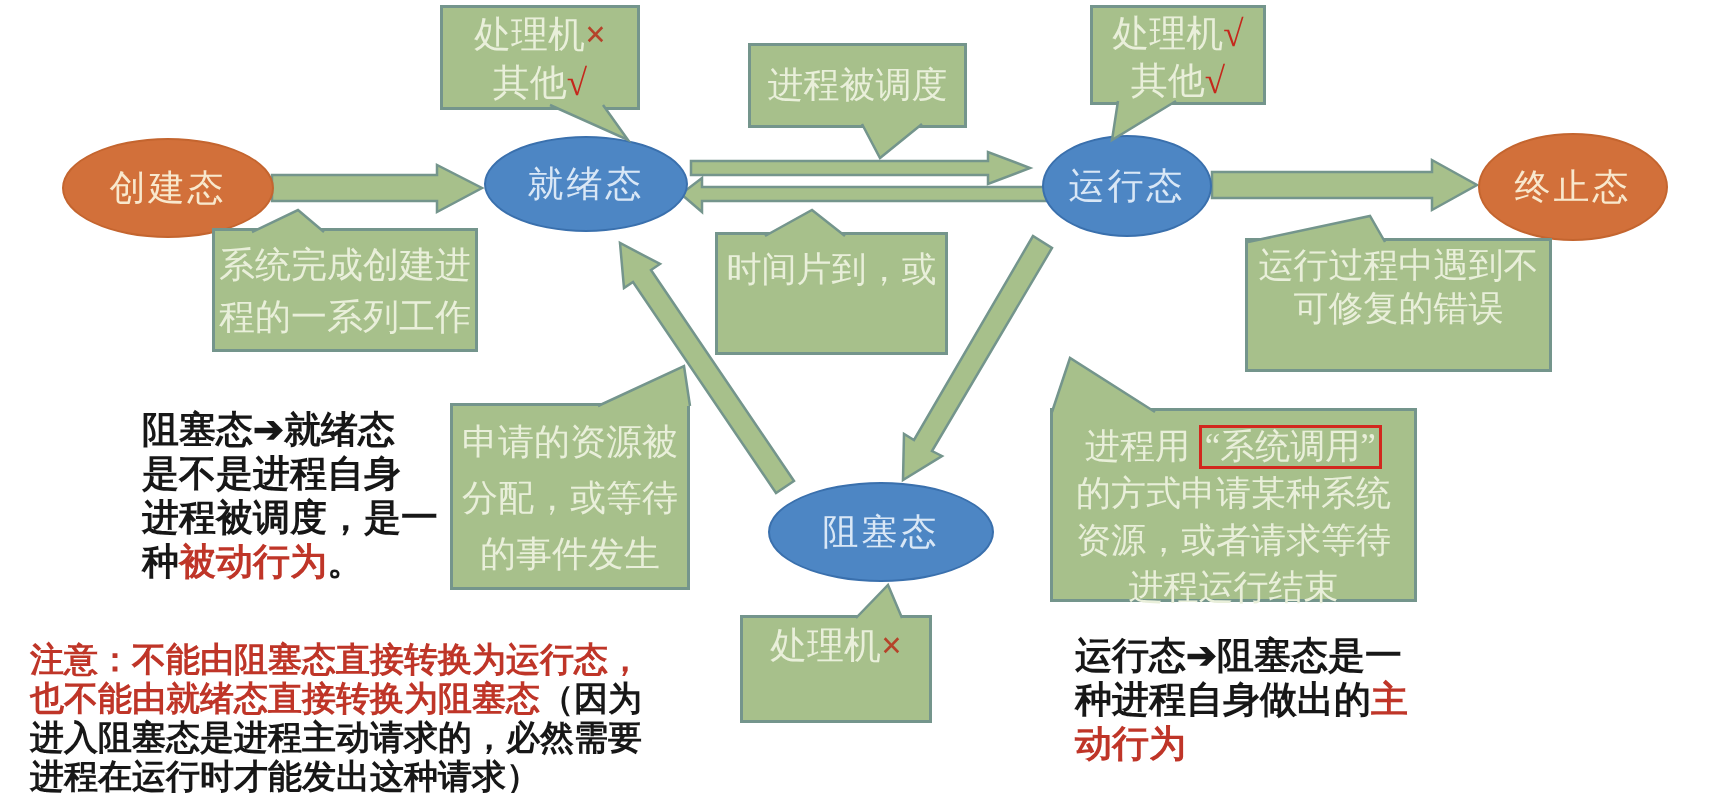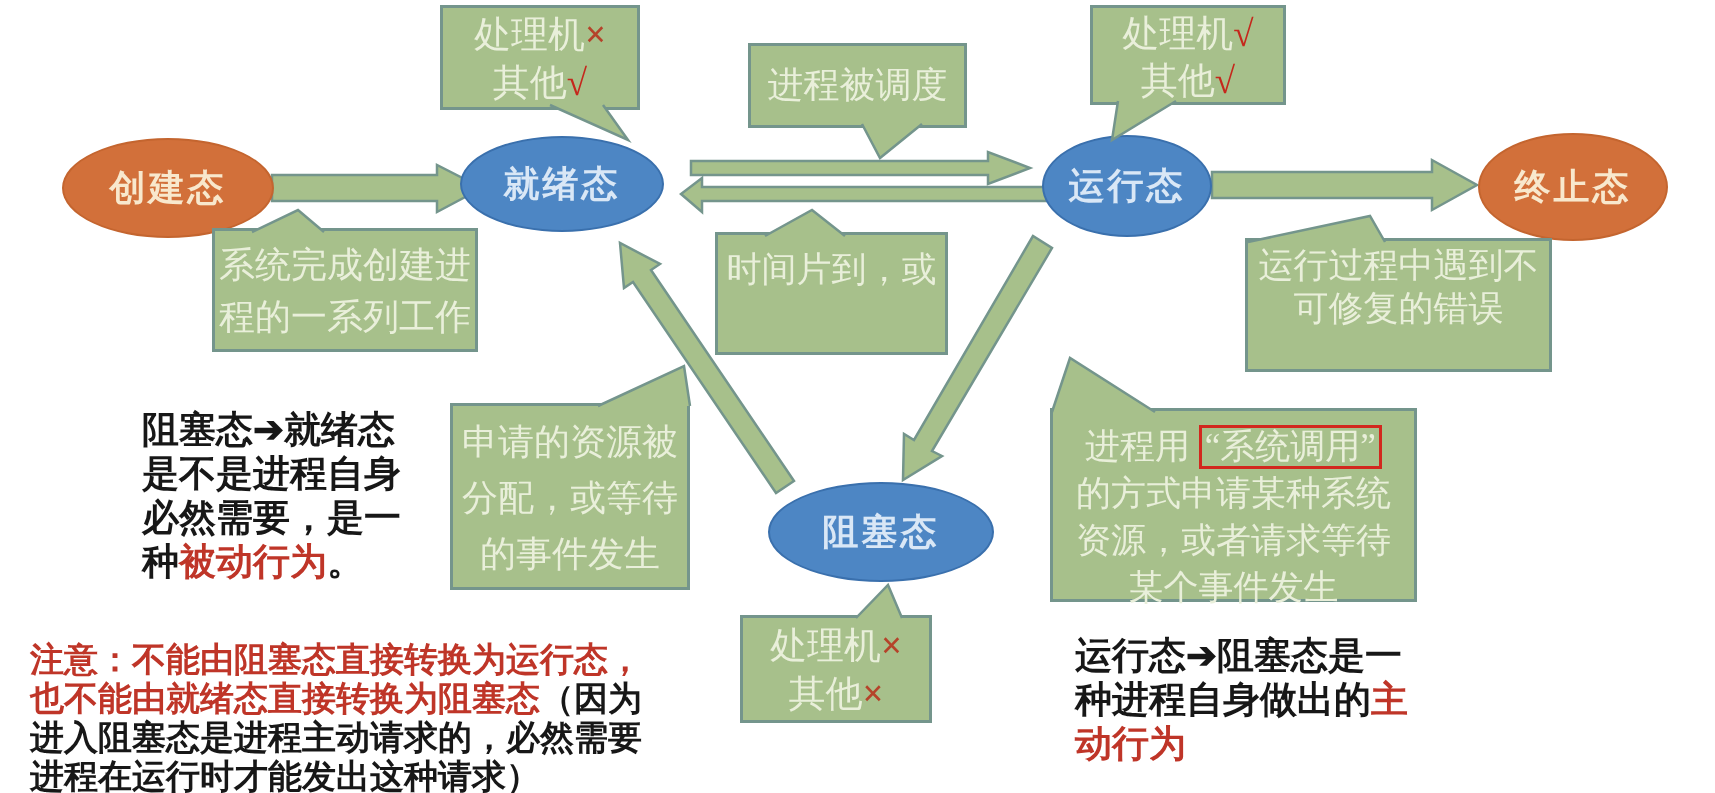--- a/index.html
+++ b/index.html
@@ -6,21 +6,21 @@
   .canvas{
     position:relative;width:1715px;height:793px;background:#ffffff;overflow:hidden;
     font-family:"Liberation Serif", serif;
   }
   svg.layer{position:absolute;left:0;top:0;width:1715px;height:793px;pointer-events:none;}
   .arrow-layer{z-index:1;}
   .tail-layer{z-index:3;}
   .shape{fill:#a7c08b;stroke:#74958c;stroke-width:2.5;}
   .ellipse{
     position:absolute;border-radius:50%;display:flex;align-items:center;justify-content:center;
-    z-index:2;letter-spacing:3px;font-weight:bold;
+    z-index:2;letter-spacing:3px;
   }
   .ellipse.blue{background:#4d86c4;border:2px solid #3a70ad;color:#d9e7f6;}
   .ellipse.orange{background:#d2703a;border:2px solid #c4652f;color:#f8e8cd;}
   .ellipse span{font-size:36px;}
   .callout{
     position:absolute;background:#a7c08b;border:3px solid #74958c;color:#e9efda;
     text-align:center;z-index:2;box-sizing:border-box;
   }
   .callout .ln{display:block;}
   .mark-x{color:#b5432a;font-weight:bold;}
@@ -45,21 +45,21 @@
     <polygon class="shape" points="691,161 988,161 988,152 1030,168 988,184 988,175 691,175"></polygon>
     <polygon class="shape" points="1128,187 702,187 702,178 681,194 702,212 702,201 1128,201"></polygon>
     <polygon class="shape" points="1212,172 1432,172 1432,160 1477,185 1432,210 1432,198 1212,198"></polygon>
     <polygon class="shape" points="794,481 651,270 660,264 620,243 624,288 633,282 776,493"></polygon>
     <polygon class="shape" points="1033,236 914,440 904,434 903,480 942,456 932,451 1052,248"></polygon>
   </svg>
 
   <div class="ellipse orange" style="left:62px;top:138px;width:208px;height:96px;">
     <span>创建态</span>
   </div>
-  <div class="ellipse blue" style="left:460px;top:136px;width:200px;height:92px;">
+  <div class="ellipse blue" style="left:484px;top:136px;width:200px;height:92px;">
     <span>就绪态</span>
   </div>
   <div class="ellipse blue" style="left:1042px;top:135px;width:166px;height:98px;">
     <span>运行态</span>
   </div>
   <div class="ellipse orange" style="left:1478px;top:133px;width:186px;height:104px;">
     <span>终止态</span>
   </div>
   <div class="ellipse blue" style="left:768px;top:482px;width:222px;height:96px;">
     <span>阻塞态</span>
@@ -67,21 +67,21 @@
 
   <div class="callout" style="left:440px;top:5px;width:200px;height:105px;font-size:37px;padding-top:3px;line-height:48px;">
     <span class="ln"><span>处理机</span><span class="mark-x">×</span></span>
     <span class="ln"><span>其他</span><span class="mark-check">√</span></span>
   </div>
 
   <div class="callout" style="left:748px;top:43px;width:219px;height:85px;font-size:36px;line-height:79px;">
     <span class="ln">进程被调度</span>
   </div>
 
-  <div class="callout" style="left:1090px;top:5px;width:196px;height:100px;font-size:37px;padding-top:2px;line-height:47px;">
+  <div class="callout" style="left:1090px;top:5px;width:176px;height:100px;font-size:37px;padding-top:2px;line-height:47px;">
     <span class="ln"><span>处理机</span><span class="mark-check">√</span></span>
     <span class="ln"><span>其他</span><span class="mark-check">√</span></span>
   </div>
 
   <div class="callout" style="left:212px;top:228px;width:266px;height:124px;font-size:36px;padding-top:8px;line-height:52px;">
     <span class="ln">系统完成创建进</span>
     <span class="ln">程的一系列工作</span>
   </div>
 
   <div class="callout" style="left:715px;top:232px;width:233px;height:123px;font-size:35px;padding-top:9px;line-height:52px;">
@@ -99,44 +99,43 @@
     <span class="ln">的事件发生</span>
   </div>
 
   <div class="callout" style="left:1050px;top:408px;width:367px;height:194px;font-size:35px;padding-top:12px;line-height:47px;">
     <span class="ln">
       <span>进程用</span>
       <span class="red-frame">“系统调用”</span>
     </span>
     <span class="ln">的方式申请某种系统</span>
     <span class="ln">资源，或者请求等待</span>
-    <span class="ln">某个事件发生</span>
+    <span class="ln">进程运行结束</span>
   </div>
 
   <div class="callout" style="left:740px;top:615px;width:192px;height:108px;font-size:37px;padding-top:4px;line-height:48px;">
     <span class="ln"><span>处理机</span><span class="mark-x">×</span></span>
-    <span class="ln"><span>其他</span><span class="mark-x">×</span></span>
   </div>
 
   <svg class="layer tail-layer">
     <path class="shape" d="M 550,105 L 628,140 L 603,105"></path>
     <path class="shape" d="M 862,124 L 880,158 L 922,124"></path>
     <path class="shape" d="M 1118,101 L 1112,140 L 1176,101"></path>
     <path class="shape" d="M 252,232 L 298,210 L 324,232"></path>
     <path class="shape" d="M 765,236 L 812,210 L 845,236"></path>
     <path class="shape" d="M 1248,242 L 1370,216 L 1385,242"></path>
     <path class="shape" d="M 598,406 L 684,366 L 690,406"></path>
     <path class="shape" d="M 1052,412 L 1070,358 L 1155,412"></path>
     <path class="shape" d="M 856,618 L 888,585 L 902,618"></path>
   </svg>
 
   <div class="note" style="left:142px;top:408px;font-size:37px;line-height:44px;">
     <span class="ln">阻塞态➔就绪态</span>
     <span class="ln">是不是进程自身</span>
-    <span class="ln">必然需要，是一</span>
+    <span class="ln">进程被调度，是一</span>
     <span class="ln">
       <span>种</span><span class="red">被动行为</span><span>。</span>
     </span>
   </div>
 
   <div class="note" style="left:30px;top:640px;font-size:34px;line-height:39px;">
     <span class="ln red">注意：不能由阻塞态直接转换为运行态，</span>
     <span class="ln">
       <span class="red">也不能由就绪态直接转换为阻塞态</span><span>（因为</span>
     </span>

